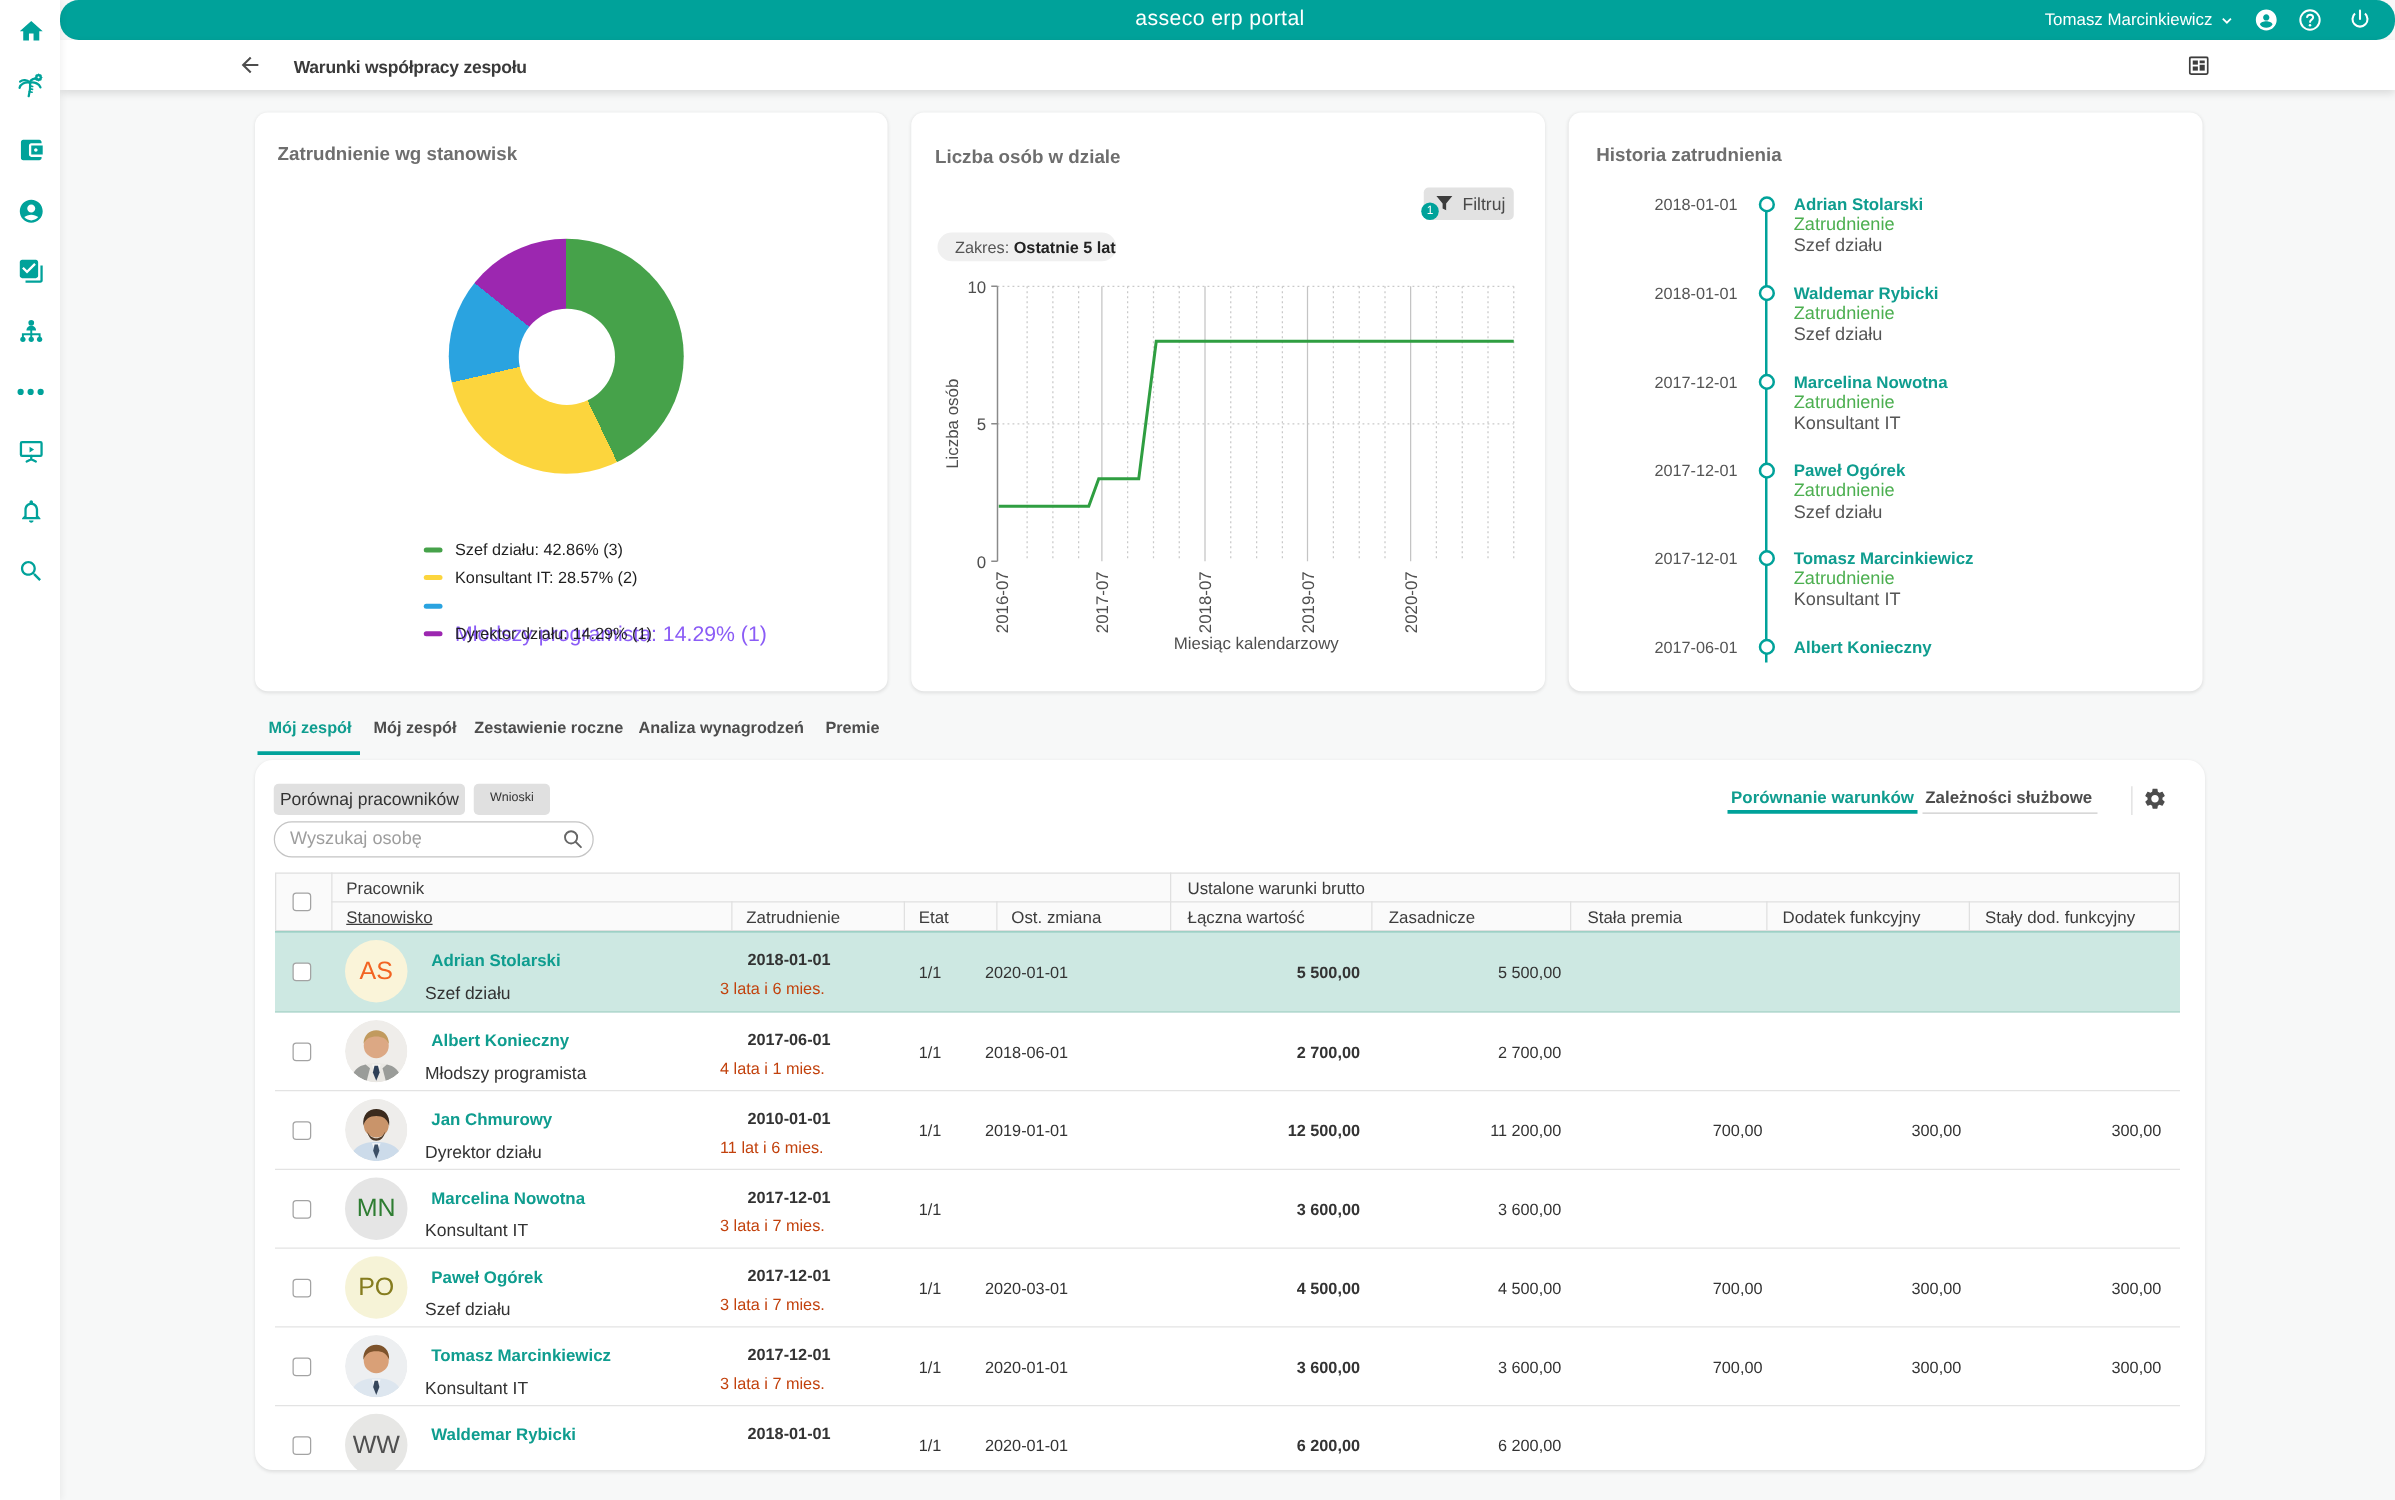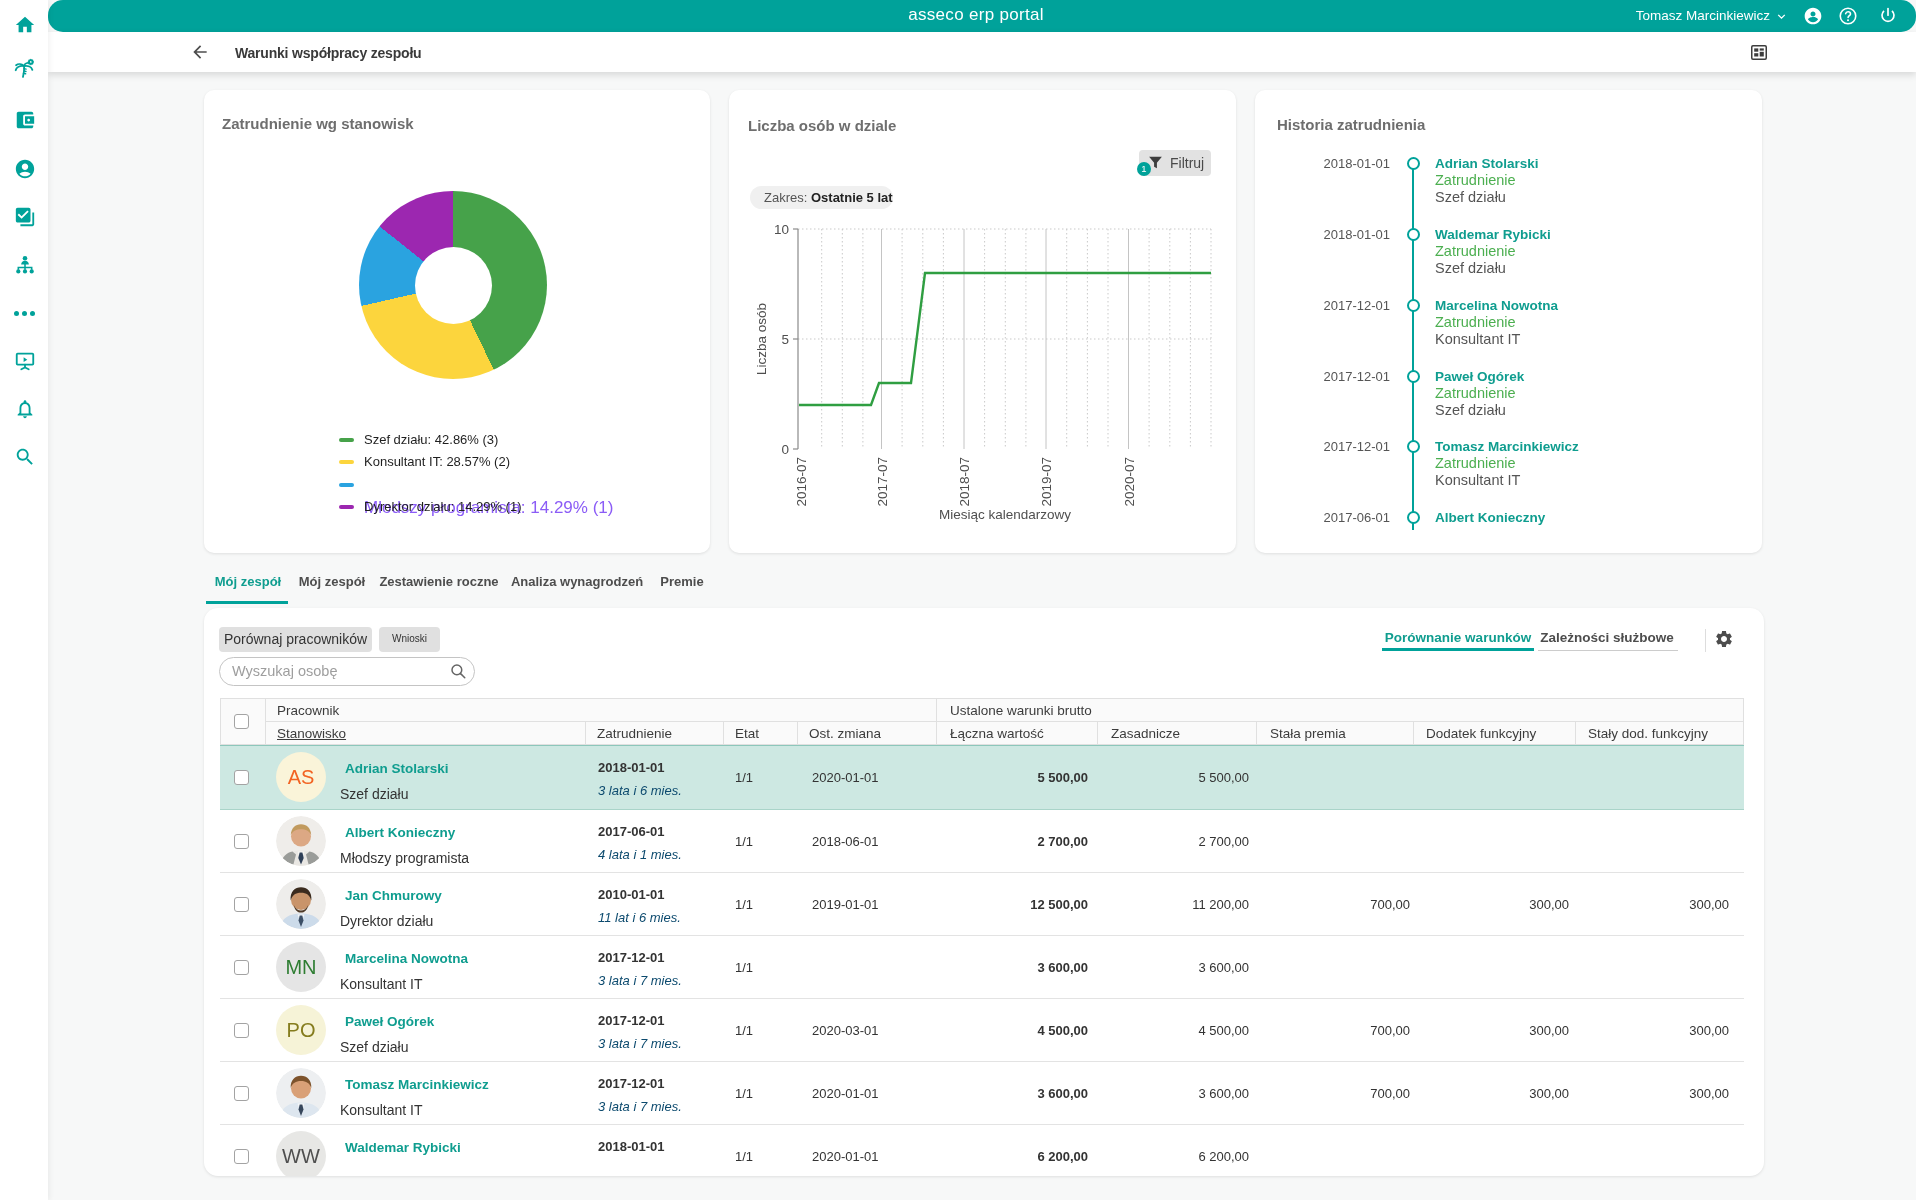--- a/index.html
+++ b/index.html
@@ -19,23 +19,23 @@
   .tln { position:absolute; left:180px; font-weight:bold; color:#0f9d8f; font-size:13.5px; top:1px; }
   .tlz { left:180px; font-size:14.5px; color:#4caf50; }
   .tlp { left:180px; font-size:14.5px; color:#555; }
   .tlc { position:absolute; left:151.5px; width:13px; height:13px; border-radius:50%; background:#fff; border:2.4px solid #00a29a; }
   .row { position:absolute; left:16px; width:1524px; height:63px; border-bottom:1px solid #e3e3e3; font-size:13px; color:#333; }
   .cb { position:absolute; left:14px; top:24px; width:15px; height:15px; border:1.5px solid #a3a3a3; border-radius:3px; background:#fff; }
   .av { position:absolute; left:56px; top:6px; width:50px; height:50px; border-radius:50%; text-align:center; line-height:50px; font-size:20px; }
   .nm { position:absolute; left:125px; top:15px; font-size:13.5px; font-weight:bold; color:#0f9d8f; }
   .ps { position:absolute; left:120px; top:40px; font-size:14px; color:#333; }
   .d1 { position:absolute; left:378px; top:14px; font-weight:bold; }
-  .d2 { position:absolute; left:378px; top:37px; color:#0c4a6e;font-style:italic; }
+  .d2 { position:absolute; left:356px; top:37px; color:#c2410c; }
   .et { position:absolute; left:515px; top:24px; }
-  .oz { position:absolute; left:592px; top:24px; }
+  .oz { position:absolute; left:568px; top:24px; }
   .v1 { position:absolute; left:718px; width:150px; top:24px; text-align:right; font-weight:bold; }
   .v2 { position:absolute; left:879px; width:150px; top:24px; text-align:right; }
   .v3 { position:absolute; left:1040px; width:150px; top:24px; text-align:right; }
   .v4 { position:absolute; left:1199px; width:150px; top:24px; text-align:right; }
   .v5 { position:absolute; left:1359px; width:150px; top:24px; text-align:right; }
   .hl { position:absolute; background:#e0e0e0; }
   .ht { position:absolute; font-size:13.5px; color:#3c3c3c; }
 </style>
 </head>
 <body>

